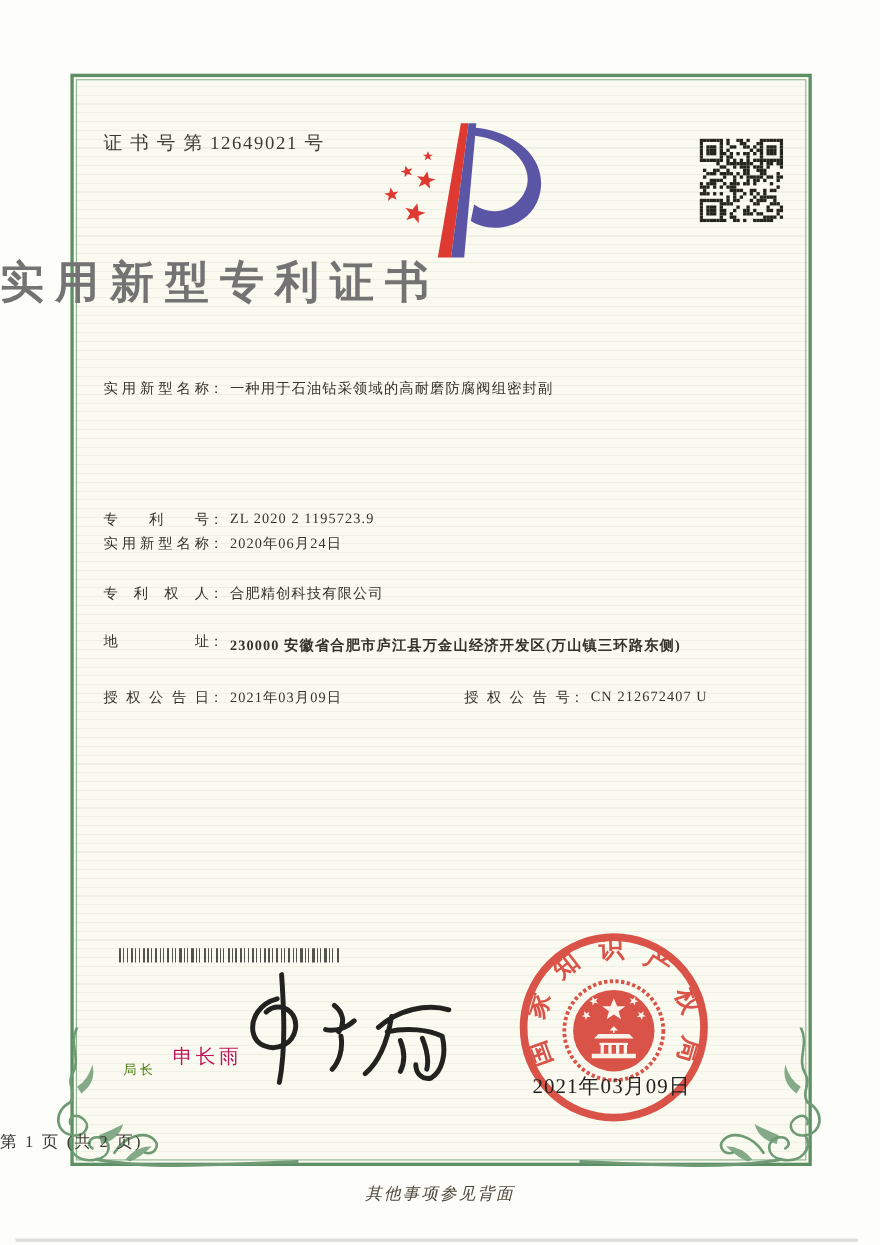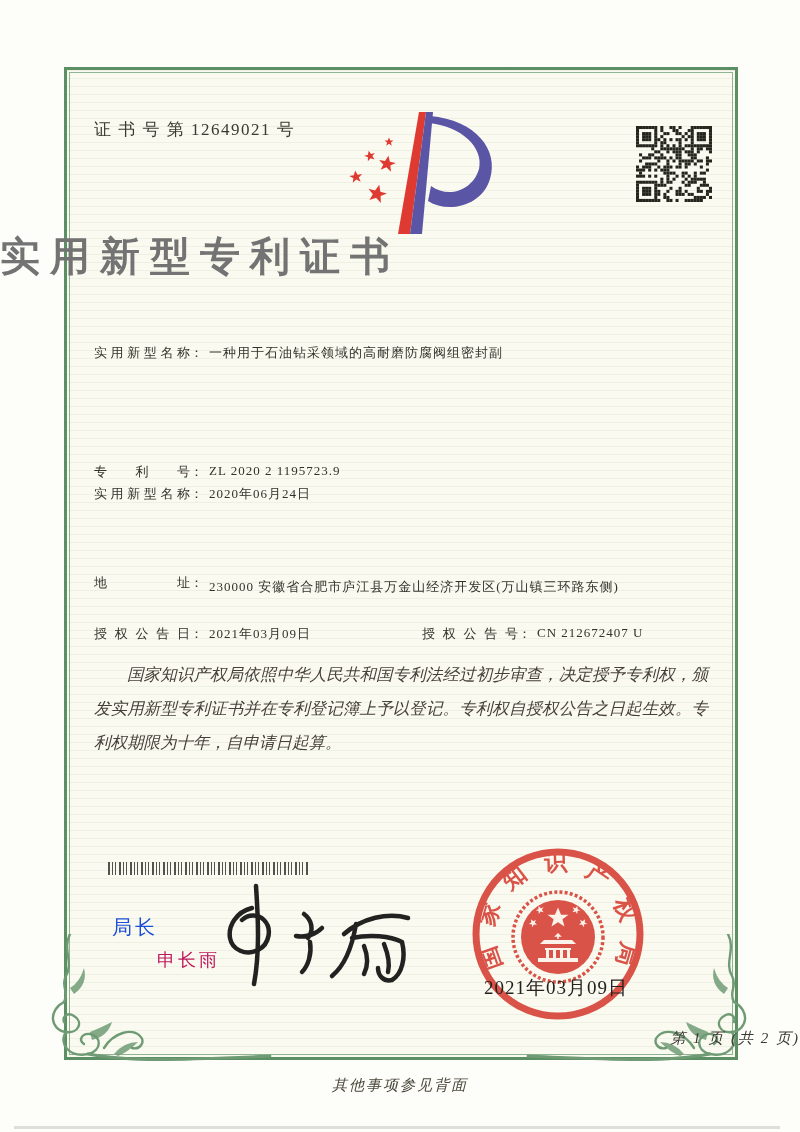--- a/index.html
+++ b/index.html
@@ -12,30 +12,30 @@
            #fbfaf0;}
   .frame::before{content:"";position:absolute;inset:2px;border:1px solid #8fb494;pointer-events:none;}
   .abs{position:absolute;}
   .cert-no{left:94px;top:118px;font-size:17px;letter-spacing:1.5px;color:#3a3a32;}
   .title{left:0;top:229px;width:735px;font-size:40px;font-weight:600;
          letter-spacing:10px;color:#737373;}
   .row{left:94px;font-size:13px;color:#33322b;white-space:nowrap;}
   .f-label{display:inline-block;width:96px;text-align:justify;text-align-last:justify;vertical-align:top;}
   .f-colon{display:inline-block;margin-right:6px;vertical-align:top;}
   .f-value{letter-spacing:1px;vertical-align:top;}
-  .f-value.wide{display:inline-block;width:478px;white-space:normal;line-height:25px;}
+  .f-value.wide{display:inline-block;width:478px;white-space:normal;line-height:25px;font-weight:bold;}
   .grant-group2{position:absolute;left:328px;top:0;}
   .paras{left:94px;top:658px;width:614px;color:#45413a;font-style:italic;}
   .paras p{margin:0;font-size:16.5px;line-height:34px;text-align:justify;text-indent:2em;}
   .barcode{left:108px;top:862px;width:202px;height:13px;opacity:.8;
     background:repeating-linear-gradient(90deg,#2a2a25 0 2px,transparent 2px 4px,#2a2a25 4px 5px,transparent 5px 7px,#2a2a25 7px 8px,transparent 8px 11px);}
-  .signer-title{left:112px;top:914px;font-size:20px;color:#1d4ed8;letter-spacing:3px;font-family:"Liberation Sans",sans-serif;}
+  .signer-title{left:112px;top:964px;font-size:12px;color:#4d7c0f;letter-spacing:3px;font-family:"Liberation Sans",sans-serif;}
   .signer-name{left:112px;top:948px;font-size:18px;color:#be185d;letter-spacing:3px;font-family:"Liberation Sans",sans-serif;margin-left:45px;}
   .seal-date{left:468px;top:975px;width:176px;text-align:center;font-size:19px;letter-spacing:1px;color:#23221f;z-index:6;}
-  .page-info{left:0;top:1029px;width:800px;text-align:right;font-size:15px;color:#3a3932;letter-spacing:2px;z-index:7;font-style:italic;}
+  .page-info{left:0;top:1029px;width:800px;text-align:left;font-size:15px;color:#3a3932;letter-spacing:2px;z-index:7;}
   .back-note{left:0;top:1076px;width:800px;text-align:center;font-size:15px;color:#4a463a;font-style:italic;letter-spacing:2px;}
   .scan-edge{left:14px;top:1126px;width:766px;height:3px;background:#c6c6bd;opacity:.55;}
   svg{display:block;}
 </style>
 </head>
 <body>
 
 <div class="page">
 
   <div class="frame"></div>
@@ -370,32 +370,34 @@
 
   <div class="abs row" style="top:344px;">
     <span class="f-label">实用新型名称</span><span class="f-colon">：</span><span class="f-value">一种用于石油钻采领域的高耐磨防腐阀组密封副</span>
   </div>
   <div class="abs row" style="top:463px;">
     <span class="f-label">专利号</span><span class="f-colon">：</span><span class="f-value">ZL 2020 2 1195723.9</span>
   </div>
   <div class="abs row" style="top:485px;">
     <span class="f-label">实用新型名称</span><span class="f-colon">：</span><span class="f-value">2020年06月24日</span>
   </div>
+  <div class="abs row" style="top:531px;">
+    <span class="f-label">专利权人</span><span class="f-colon">：</span><span class="f-value">合肥精创科技有限公司</span>
+  </div>
   <div class="abs row" style="top:574px;">
     <span class="f-label">地址</span><span class="f-colon">：</span><span class="f-value wide">230000 安徽省合肥市庐江县万金山经济开发区(万山镇三环路东侧)</span>
   </div>
   <div class="abs row" style="top:625px;width:614px;">
     <span class="f-label">授权公告日</span><span class="f-colon">：</span><span class="f-value">2021年03月09日</span>
     <span class="grant-group2">
       <span class="f-label">授权公告号</span><span class="f-colon">：</span><span class="f-value">CN 212672407 U</span>
     </span>
   </div>
 
   <div class="abs paras">
-    <p>国家知识产权局依照中华人民共和国专利法经过初步审查，决定授予专利权，颁发实用新型专利证书并在专利登记簿上予以登记。专利权自授权公告之日起生效。专利权期限为十年，自申请日起算。</p>
   </div>
 
   <div class="abs barcode"></div>
 
   <div class="abs signer-title">局长</div>
   <div class="abs signer-name">申长雨</div>
 
   <div class="abs" style="left:192px;top:876px;width:220px;height:114px;">
     <svg width="220" height="114" viewBox="0 0 220 114" fill="none" stroke="#222220" stroke-width="4.5" stroke-linecap="round" stroke-linejoin="round">
       <path d="M60,32 C44,36 36,50 38,62 C40,74 54,80 66,74 C78,68 80,52 72,44 C66,38 56,38 50,44"></path>

